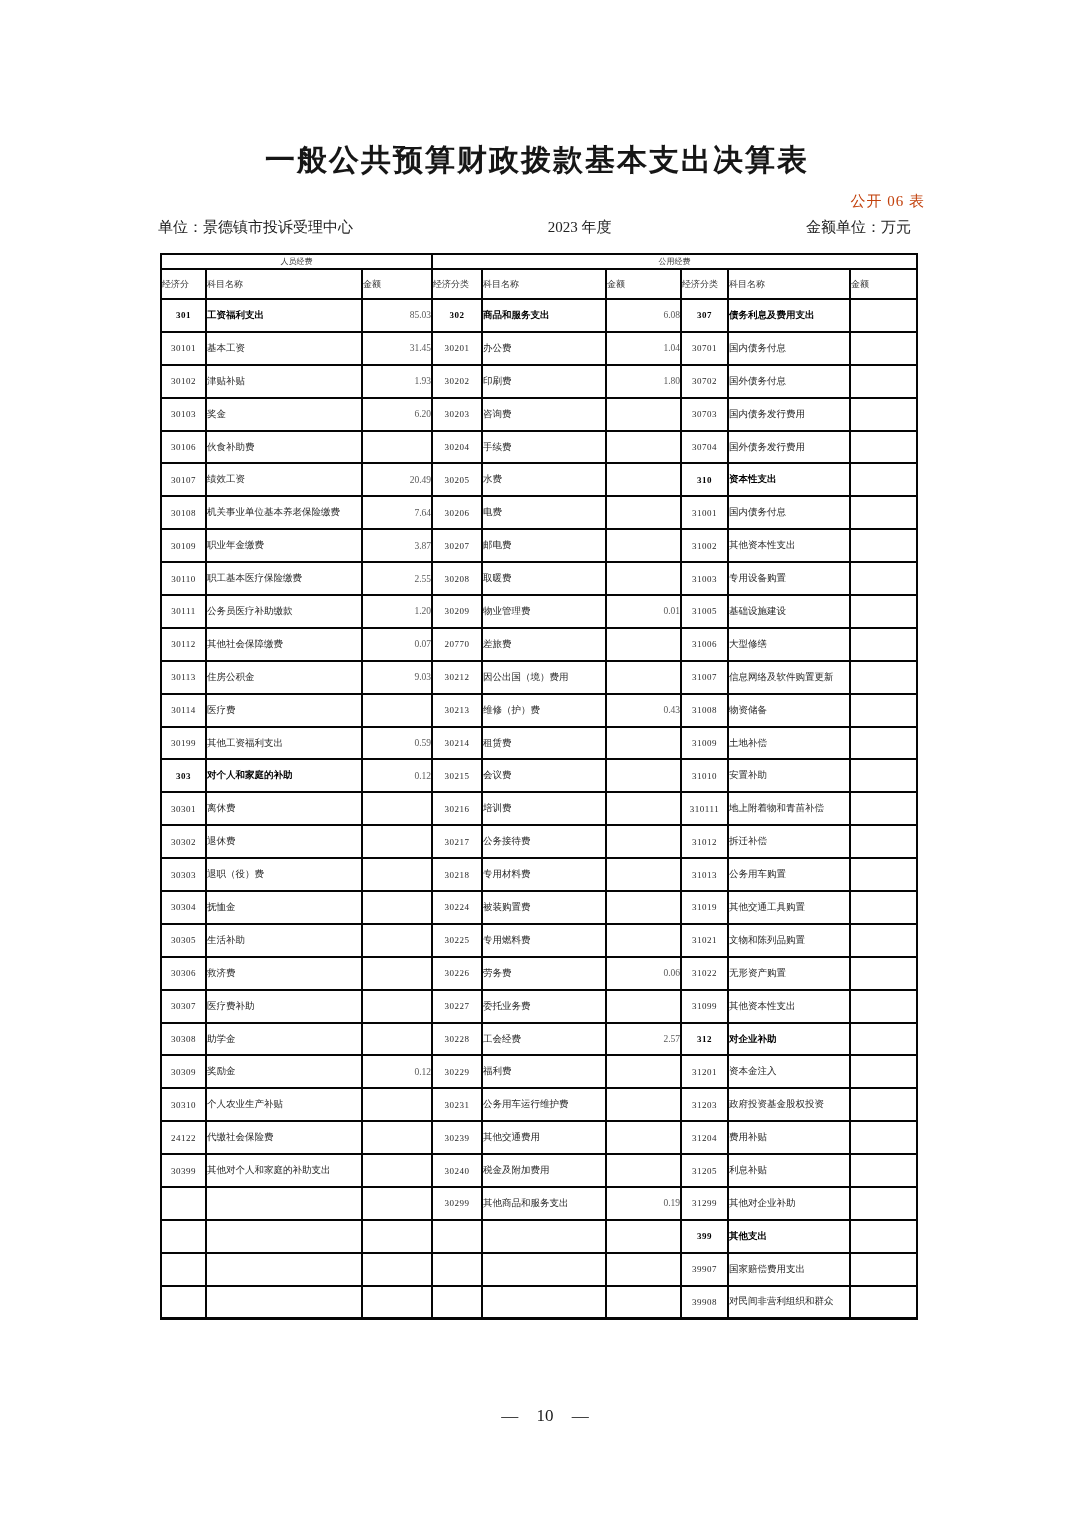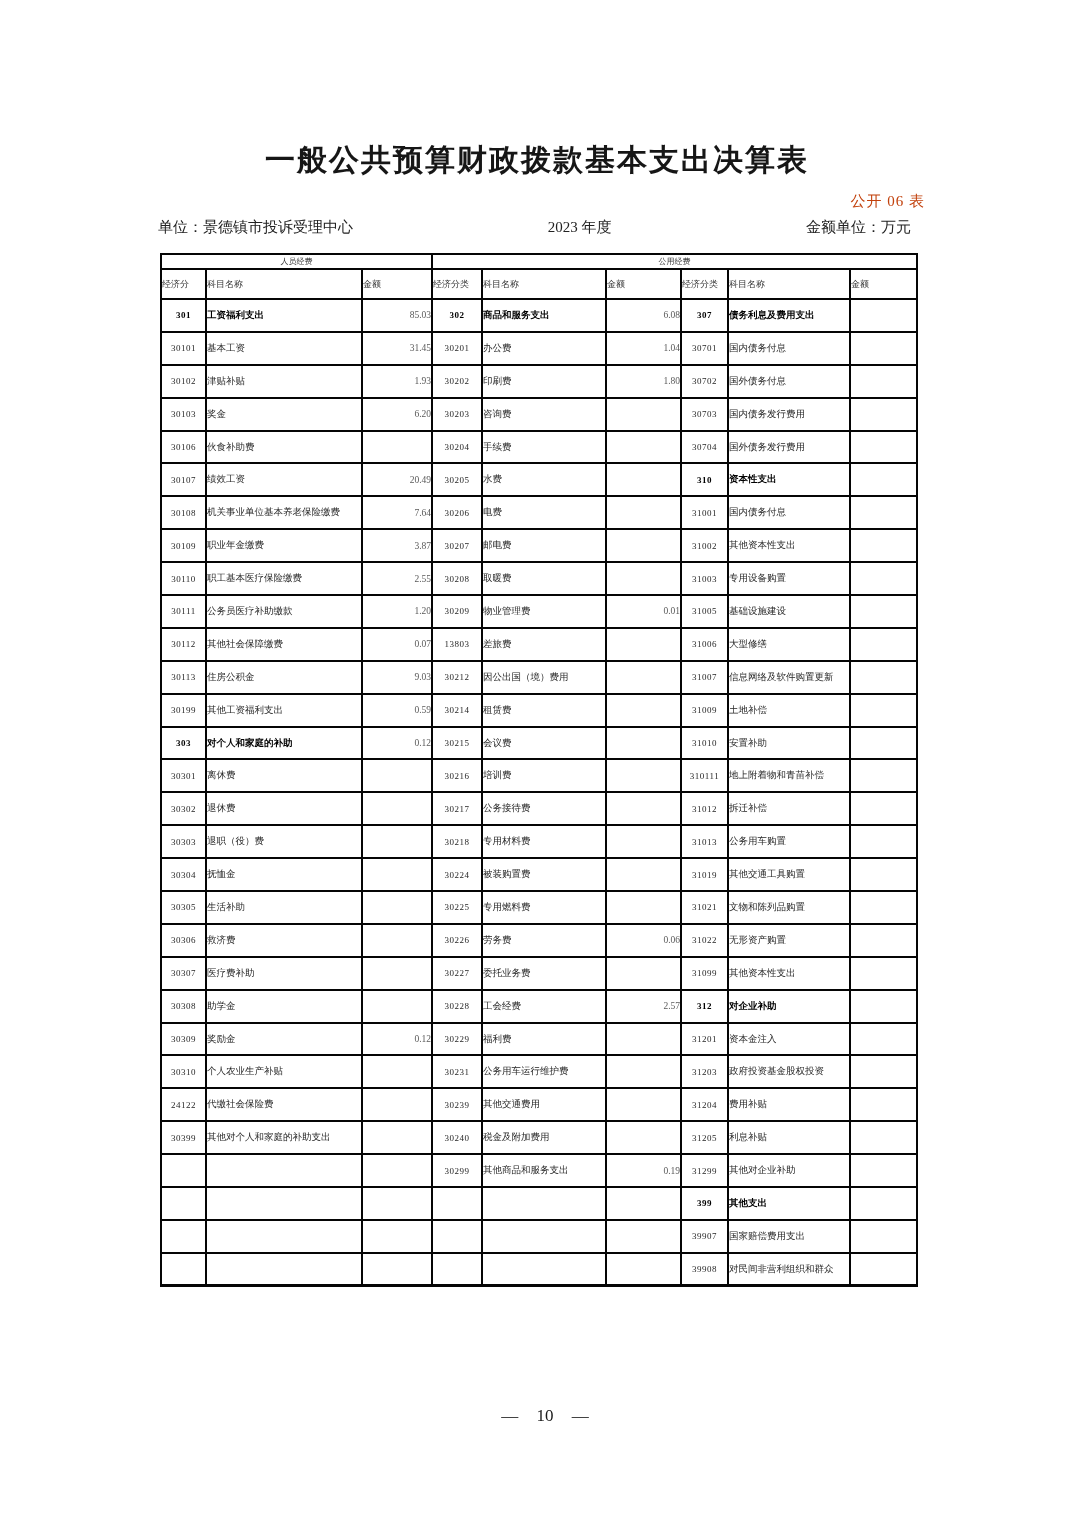--- a/index.html
+++ b/index.html
@@ -209,39 +209,50 @@
           <td class="name">物业管理费</td>
           <td class="amount">0.01</td>
           <td class="code">31005</td>
           <td class="name">基础设施建设</td>
           <td class="amount"></td>
         </tr>
         <tr>
           <td class="code">30112</td>
           <td class="name">其他社会保障缴费</td>
           <td class="amount">0.07</td>
-          <td class="code">13803</td>
+          <td class="code">20770</td>
           <td class="name">差旅费</td>
           <td class="amount"></td>
           <td class="code">31006</td>
           <td class="name">大型修缮</td>
           <td class="amount"></td>
         </tr>
         <tr>
           <td class="code">30113</td>
           <td class="name">住房公积金</td>
           <td class="amount">9.03</td>
           <td class="code">30212</td>
           <td class="name">因公出国（境）费用</td>
           <td class="amount"></td>
           <td class="code">31007</td>
           <td class="name">信息网络及软件购置更新</td>
           <td class="amount"></td>
         </tr>
         <tr>
+          <td class="code">30114</td>
+          <td class="name">医疗费</td>
+          <td class="amount"></td>
+          <td class="code">30213</td>
+          <td class="name">维修（护）费</td>
+          <td class="amount">0.43</td>
+          <td class="code">31008</td>
+          <td class="name">物资储备</td>
+          <td class="amount"></td>
+        </tr>
+        <tr>
           <td class="code">30199</td>
           <td class="name">其他工资福利支出</td>
           <td class="amount">0.59</td>
           <td class="code">30214</td>
           <td class="name">租赁费</td>
           <td class="amount"></td>
           <td class="code">31009</td>
           <td class="name">土地补偿</td>
           <td class="amount"></td>
         </tr>

